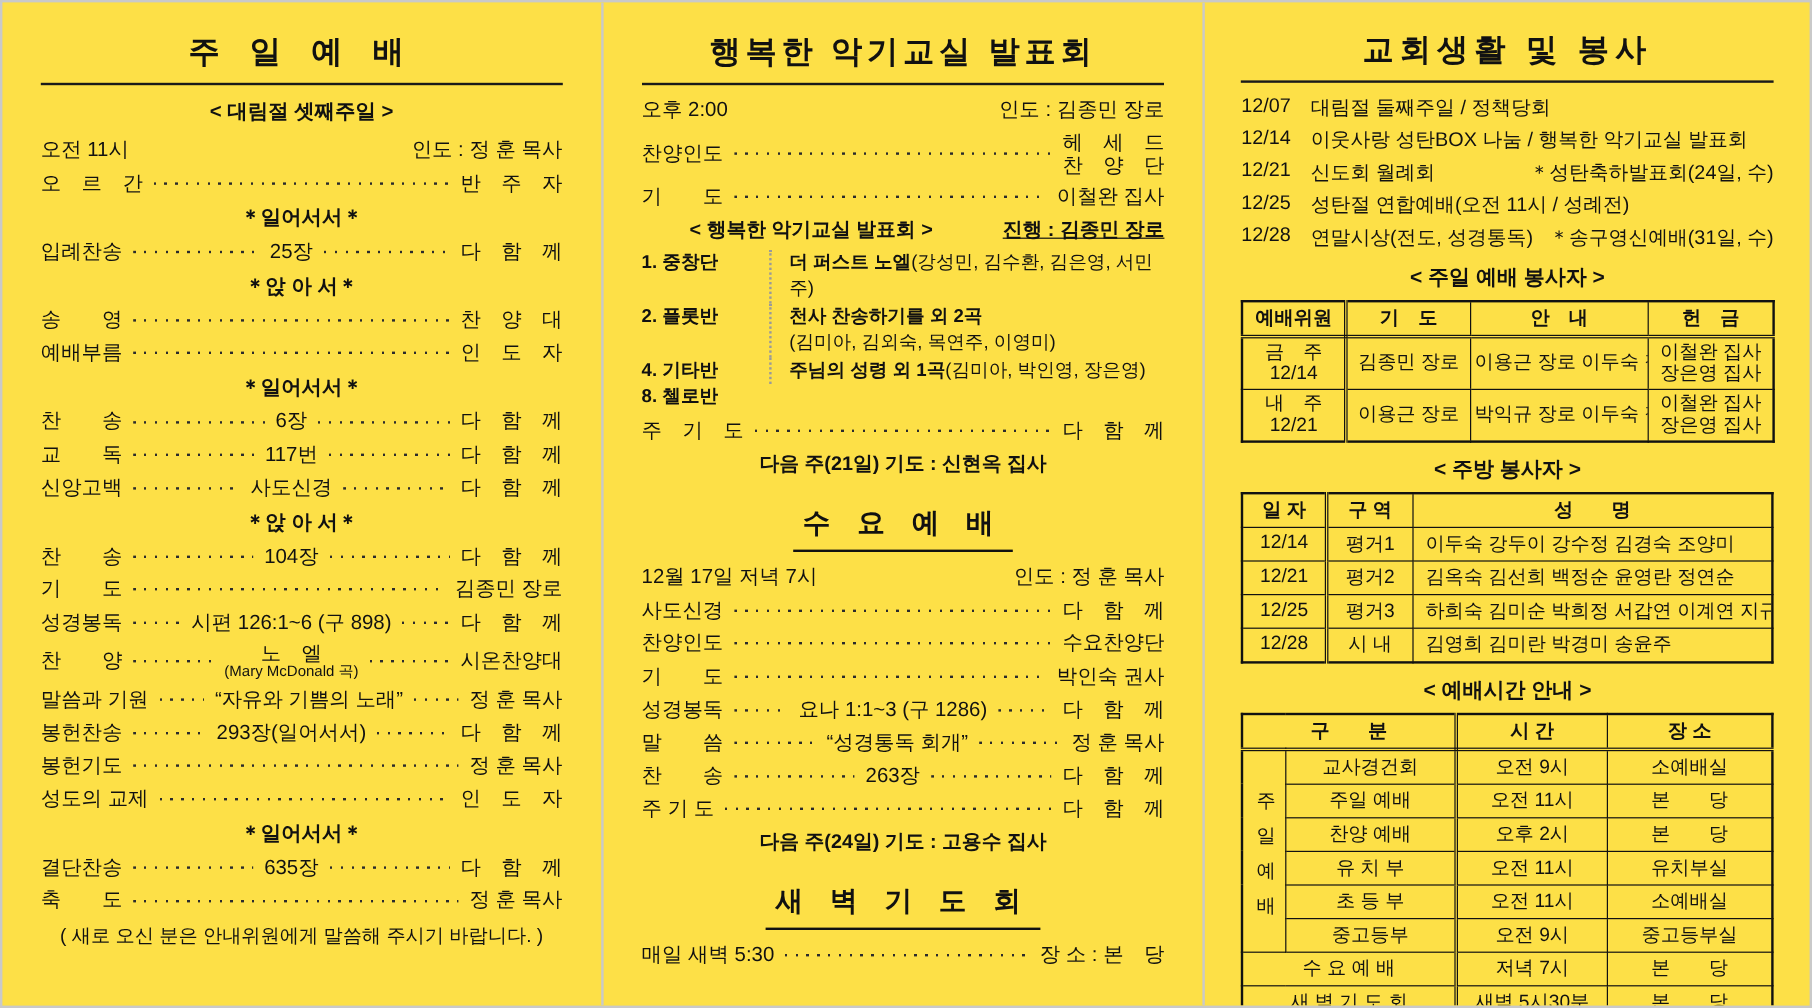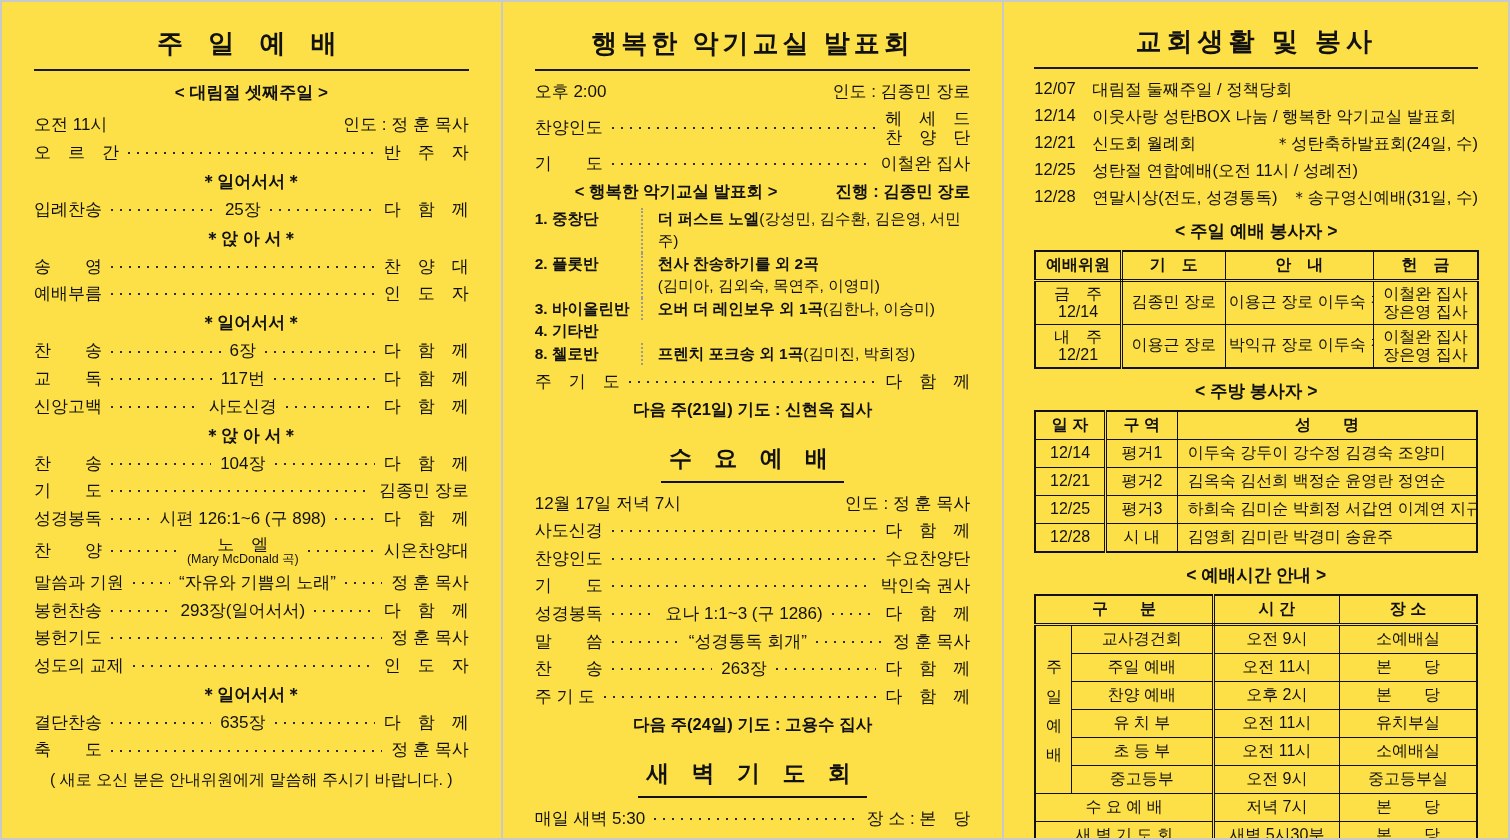--- a/index.html
+++ b/index.html
@@ -8,35 +8,35 @@
     border:2px solid #c9c9c9;display:flex;overflow:hidden;
     font-family:"Liberation Sans",sans-serif;color:#111;
   }
   .panel{box-sizing:border-box;padding:24px 32px;overflow:hidden;}
   .panel.left{width:500px;}
   .panel.mid{width:505px;border-left:2px solid #c9c9c9;border-right:2px solid #c9c9c9;}
   .panel.right{width:505px;padding:22px 30px;}
   .p-title{text-align:center;font-weight:bold;font-size:26px;letter-spacing:9px;white-space:nowrap;}
   .rule{border:none;border-top:2px solid #1a1a1a;margin:8px 0 10px;}
   .sub-center{text-align:center;font-weight:bold;font-size:17px;margin:6px 0 10px;}
-  .srow{display:flex;align-items:center;margin:5.5px 0;font-size:17px;line-height:1.3;}
+  .srow{display:flex;align-items:center;margin:5.5px 0;font-size:17px;line-height:1.3;justify-content:flex-end;}
   .lbl{flex:0 0 auto;white-space:nowrap;}
   .val{flex:0 0 auto;white-space:nowrap;}
   .cval{flex:0 0 auto;text-align:center;white-space:nowrap;}
   .spacer{flex:1 1 0;}
   .dots{flex:1 1 0;height:2px;margin:0 9px;align-self:center;
         background:repeating-linear-gradient(90deg,#2b2b2b 0 2px,transparent 2px 9px);}
   .sect{text-align:center;font-weight:bold;font-size:17px;margin:6px 0;}
   .note{text-align:center;font-size:16px;margin-top:8px;white-space:nowrap;}
   .center2{line-height:1.05;text-align:center;}
   .center2 .c-sub{font-size:12.5px;}
   .two-line{line-height:1.15;text-align:right;}
   .subhdr{display:flex;font-weight:bold;font-size:16.5px;margin:5px 0;}
   .subhdr .sh-l{margin-left:40px;}
-  .subhdr .sh-r{margin-left:auto;}
+  .subhdr .sh-r{margin-left:auto;text-decoration:underline;}
   .prog{margin:2px 0 4px;font-size:15.5px;line-height:1.45;}
   .pitem{display:flex;align-items:stretch;justify-content:space-between;}
   .plabel{flex:0 0 106px;font-weight:bold;}
   .psong{flex:1;border-left:2px dotted #9a9a9a;padding-left:15px;}
   .song-t{font-weight:bold;}
   .nextweek{text-align:center;font-weight:bold;font-size:16.5px;margin:6px 0 2px;}
   .sec-title{text-align:center;margin:22px 0 10px;}
   .sec-title span{display:inline-block;font-size:23px;font-weight:bold;letter-spacing:8px;
                   border-bottom:2px solid #111;padding:0 8px 7px;white-space:nowrap;}
   
@@ -248,33 +248,27 @@
         </div>
       </div>
       <div class="pitem">
         <span class="plabel">2. 플롯반</span>
         <div class="psong">
           <div><span class="song-t">천사 찬송하기를 외 2곡</span></div>
           <div class="song-p">(김미아, 김외숙, 목연주, 이영미)</div>
         </div>
       </div>
       <div class="pitem">
-        <span class="plabel">3. 바이올린반</span>
+        <span class="plabel">4. 기타반</span>
         <div class="psong">
-          <span class="song-t">오버 더 레인보우 외 1곡</span><span class="song-p">(김한나, 이승미)</span>
+          <span class="song-t">주님의 성령 외 1곡</span><span class="song-p">(김미아, 박인영, 장은영)</span>
         </div>
-      </div>
-      <div class="pitem">
-        <span class="plabel">4. 기타반</span>
       </div>
       <div class="pitem">
         <span class="plabel">8. 첼로반</span>
-        <div class="psong">
-          <span class="song-t">프렌치 포크송 외 1곡</span><span class="song-p">(김미진, 박희정)</span>
-        </div>
       </div>
     </div>
 
     <div class="srow">
       <span class="lbl">주　기　도</span>
       <span class="dots"></span>
       <span class="val">다　함　께</span>
     </div>
 
     <div class="nextweek">다음 주(21일) 기도 : 신현옥 집사</div>

